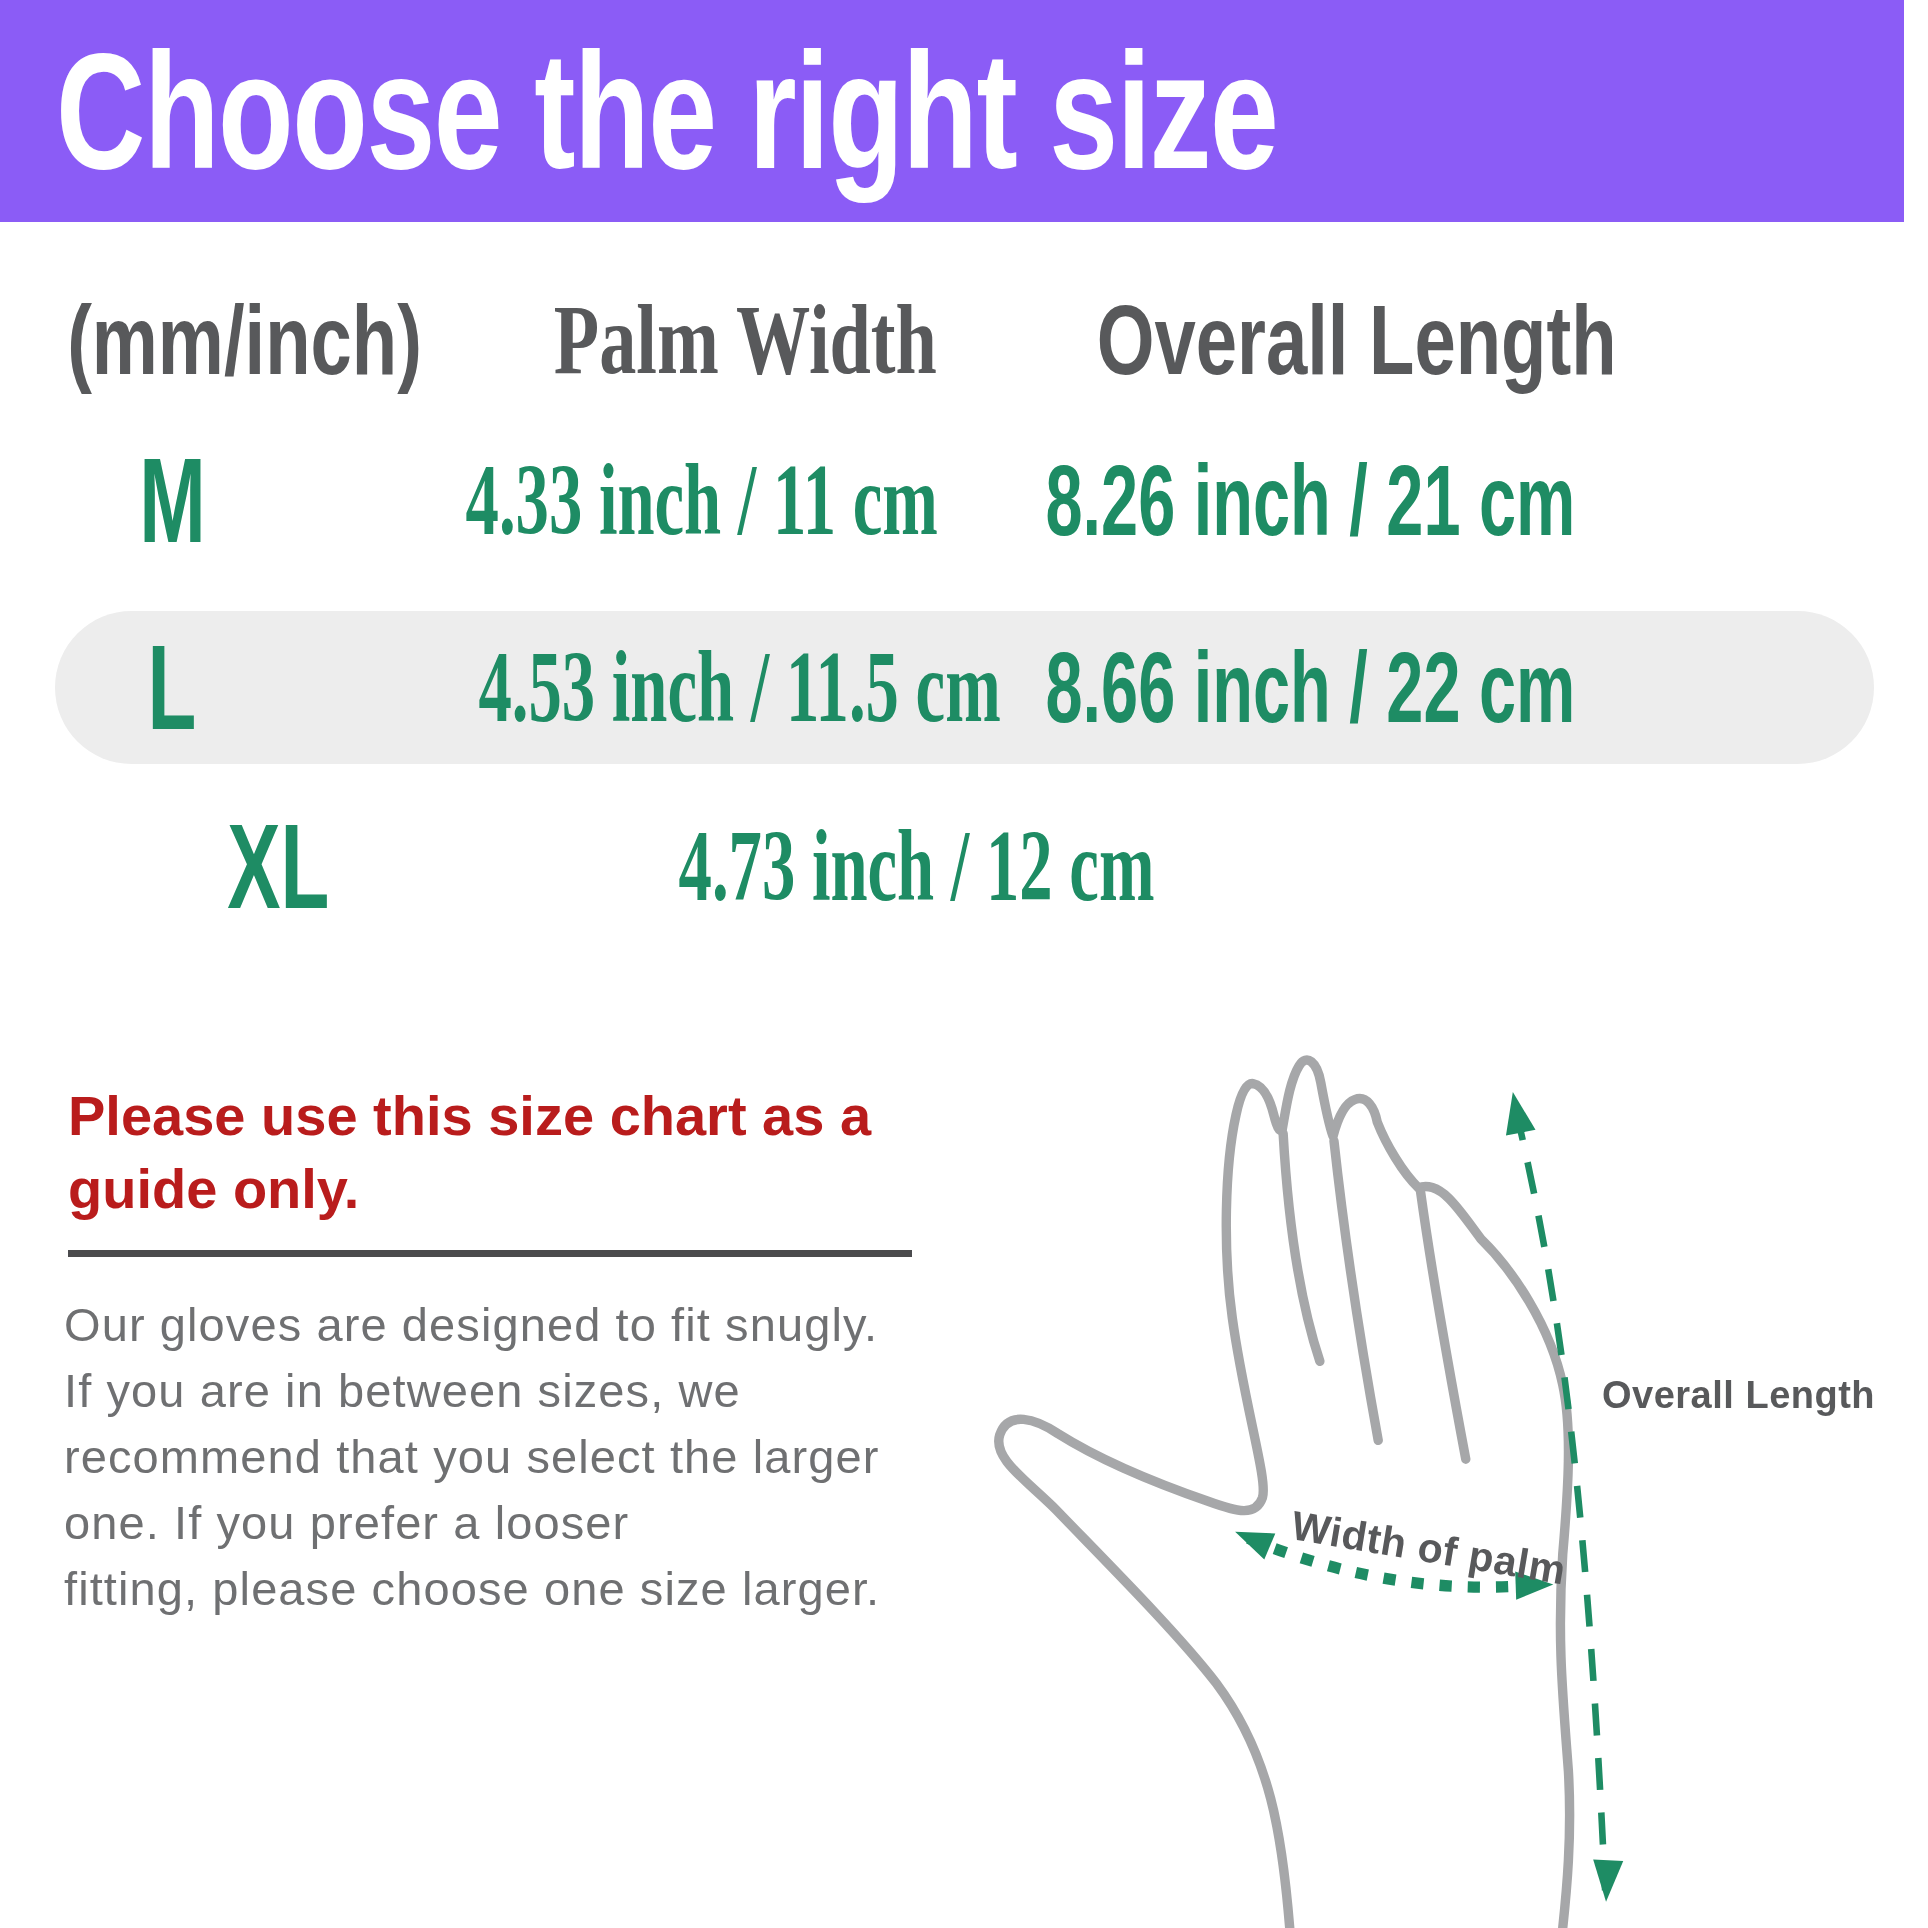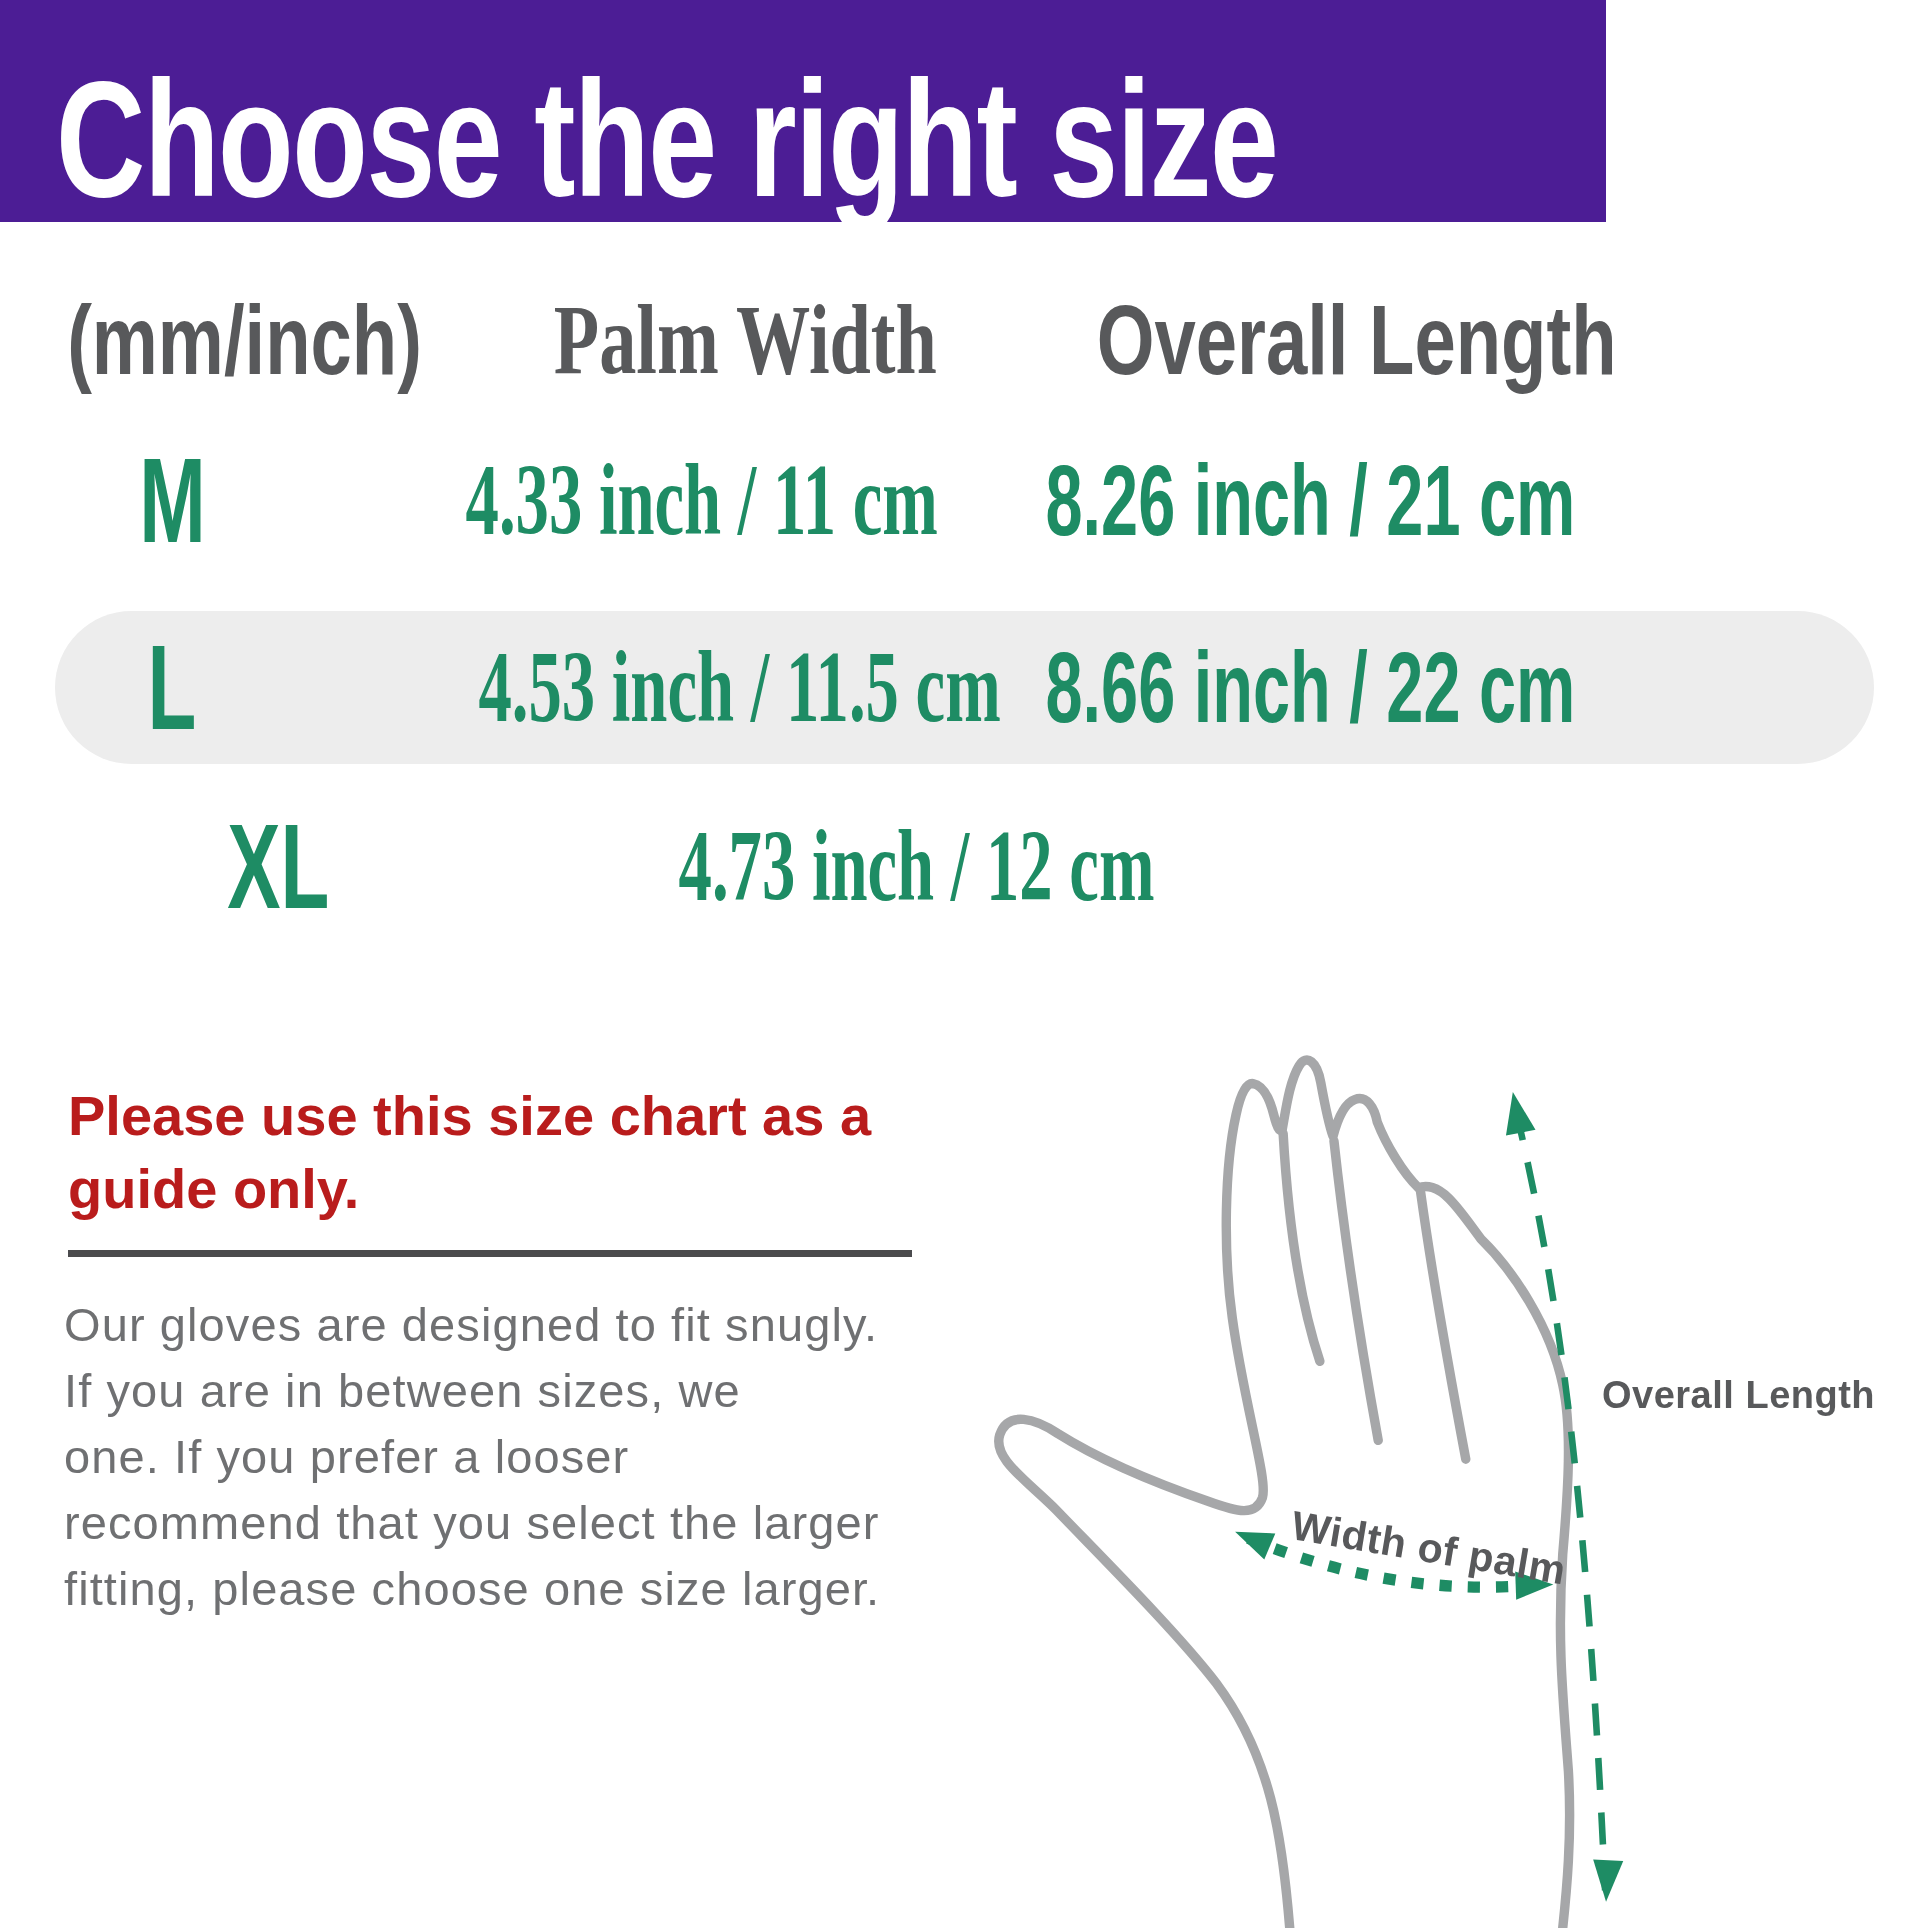--- a/index.html
+++ b/index.html
@@ -4,22 +4,22 @@
 <style>
   html,body{margin:0;padding:0;}
   body{
     width:1928px;height:1928px;background:#ffffff;position:relative;overflow:hidden;
     font-family:"Liberation Sans", sans-serif;
   }
   .abs{position:absolute;}
 
   
   .banner{
-    left:0;top:0;width:1606px;height:222px;background:#4c1d95;
-    display:flex;align-items:flex-end;
+    left:0;top:0;width:1904px;height:222px;background:#8b5cf6;
+    display:flex;align-items:center;
   }
   .title{
     margin:0 0 0 56px;color:#ffffff;font-weight:bold;font-size:165px;line-height:1;
     white-space:nowrap;display:inline-block;transform:scaleX(0.75);transform-origin:left center;
     letter-spacing:-1.9px;
   }
 
   
   .trow{left:0;width:1712px;display:flex;align-items:center;}
   .trow .c1{width:556px;display:flex;justify-content:center;}
@@ -117,22 +117,22 @@
 <div class="abs note-heading">
   <div>Please use this size chart as a</div>
   <div>guide only.</div>
 </div>
 
 <div class="abs rule"></div>
 
 <div class="abs note-body">
   <div>Our gloves are designed to fit snugly.</div>
   <div>If you are in between sizes, we</div>
+  <div>recommend that you select the larger</div>
   <div>one. If you prefer a looser</div>
-  <div>recommend that you select the larger</div>
   <div>fitting, please choose one size larger.</div>
 </div>
 
 <svg class="abs hand-svg" viewBox="0 0 2048 2048" xmlns="http://www.w3.org/2000/svg">
 
   <g fill="none" stroke="#A6A7A9" stroke-width="10" stroke-linecap="round" stroke-linejoin="round">
     <path d="M 1370 2048
              C 1362 1950 1350 1866 1292 1788
              C 1252 1736 1178 1662 1122 1604
              C 1090 1572 1054 1549 1062 1524

